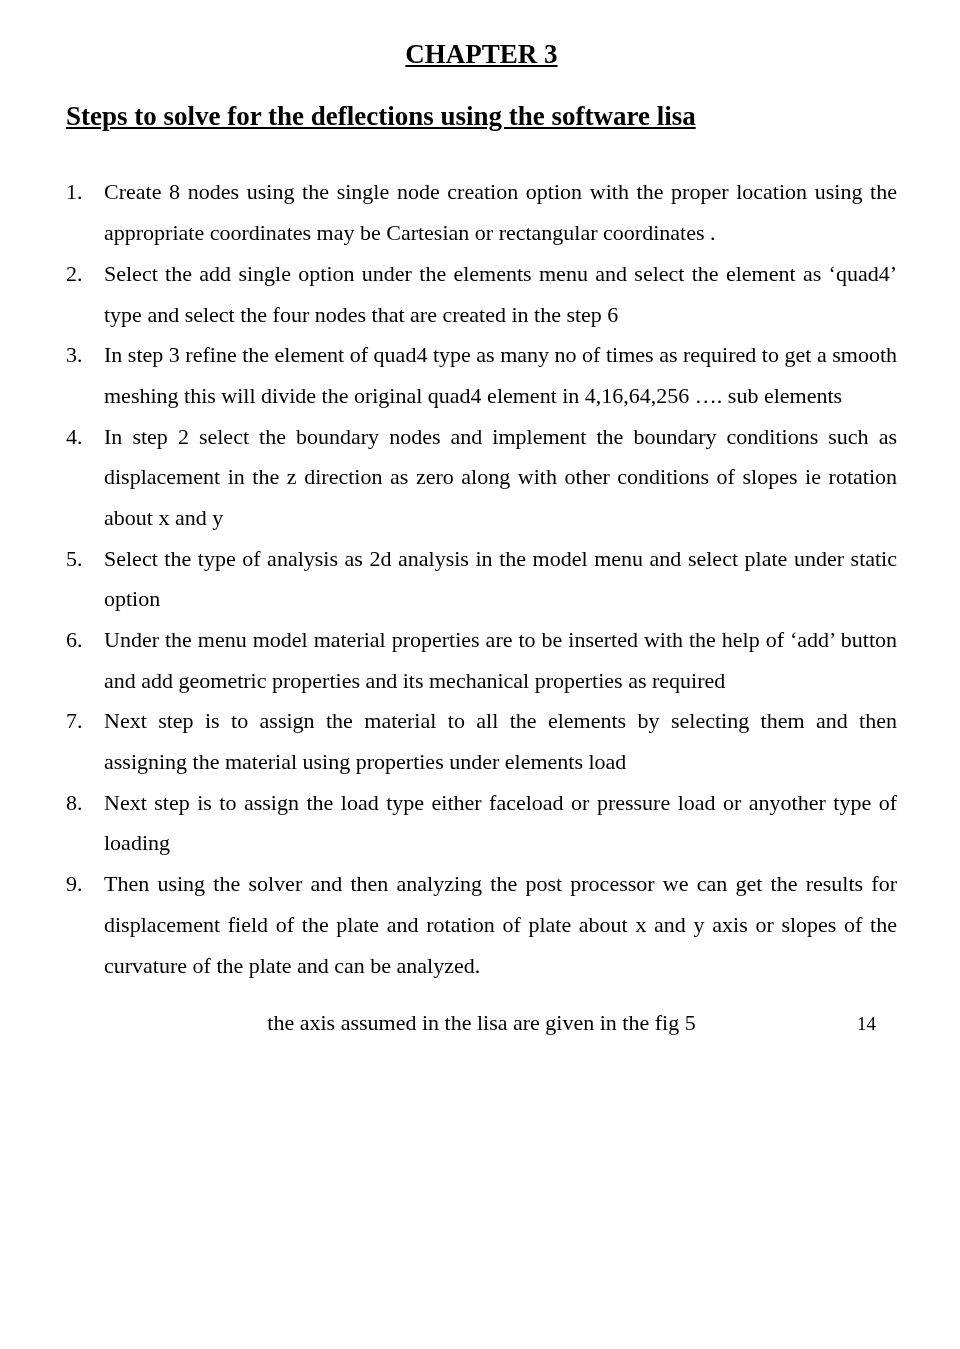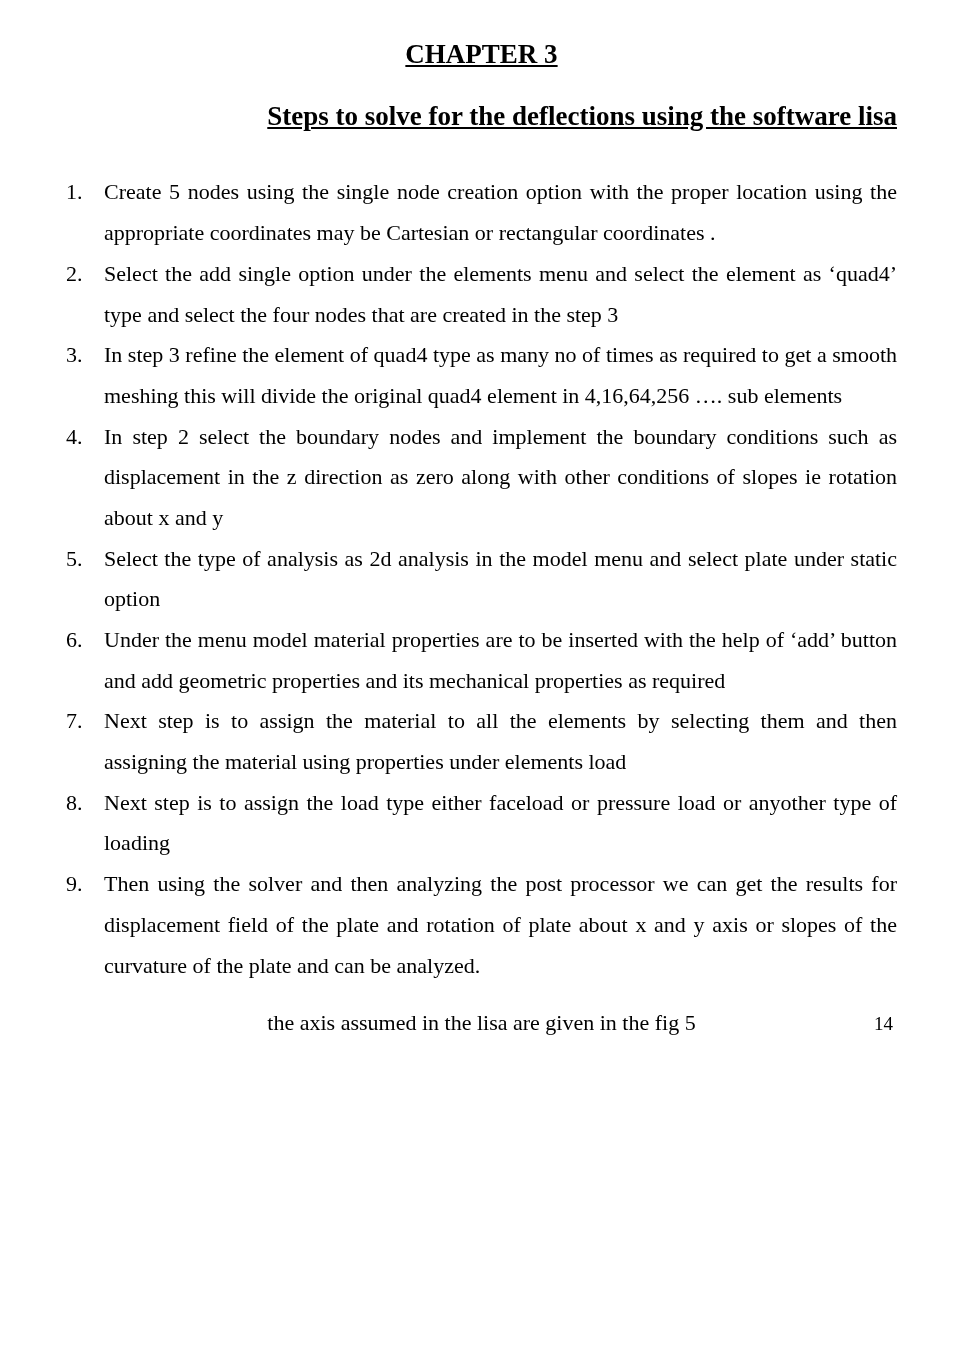--- a/index.html
+++ b/index.html
@@ -20,21 +20,21 @@
     font-size: 27px;
     font-weight: bold;
     text-decoration: underline;
     text-align: center;
     margin: 0 0 28px 0;
   }
   .section-title {
     font-size: 27px;
     font-weight: bold;
     text-decoration: underline;
-    text-align: right;
+    text-align: left;
     margin: 0 0 38px 0;
     line-height: 1.35;
   }
   ol.steps {
     list-style: none;
     margin: 0;
     padding: 0;
     counter-reset: step;
   }
   ol.steps > li {
@@ -52,35 +52,35 @@
     top: 0;
   }
   .footer-text {
     font-size: 22px;
     line-height: 1.85;
     text-align: center;
     margin-top: 17px;
   }
   .page-number {
     position: absolute;
-    right: 67px;
+    right: 84px;
     bottom: 36px;
     font-size: 19px;
   }
 </style>
 </head>
 <body>
 
 <div class="page">
   <h1 class="chapter-title">CHAPTER 3</h1>
   <h2 class="section-title">Steps to solve for the deflections using the software lisa</h2>
 
   <ol class="steps">
-    <li>Create 5 nodes using the single node creation option with the proper location using the appropriate coordinates may be Cartesian or rectangular coordinates .</li>
-    <li>Select the add single option under the elements menu and select the element as ‘quad4’ type and select the four nodes that are created in the step 3</li>
+    <li>Create 8 nodes using the single node creation option with the proper location using the appropriate coordinates may be Cartesian or rectangular coordinates .</li>
+    <li>Select the add single option under the elements menu and select the element as ‘quad4’ type and select the four nodes that are created in the step 6</li>
     <li>In step 3 refine the element of quad4 type as many no of times as required to get a smooth meshing this will divide the original quad4 element in 4,16,64,256 …. sub elements</li>
     <li>In step 2 select the boundary nodes and implement the boundary conditions such as displacement in the z direction as zero along with other conditions of slopes ie rotation about x and y</li>
     <li>Select the type of analysis as 2d analysis in the model menu and select plate under static option</li>
     <li>Under the menu model material properties are to be inserted with the help of ‘add’ button and add geometric properties and its mechanical properties as required</li>
     <li>Next step is to assign the material to all the elements by selecting them and then assigning the material using properties under elements load</li>
     <li>Next step is to assign the load type either faceload or pressure load or anyother type of loading</li>
     <li>Then using the solver and then analyzing the post processor we can get the results for displacement field of the plate and rotation of plate about x and y axis or slopes of the curvature of the plate and can be analyzed.</li>
   </ol>
 
   <div class="footer-text">the axis assumed in the lisa are given in the  fig 5</div>

